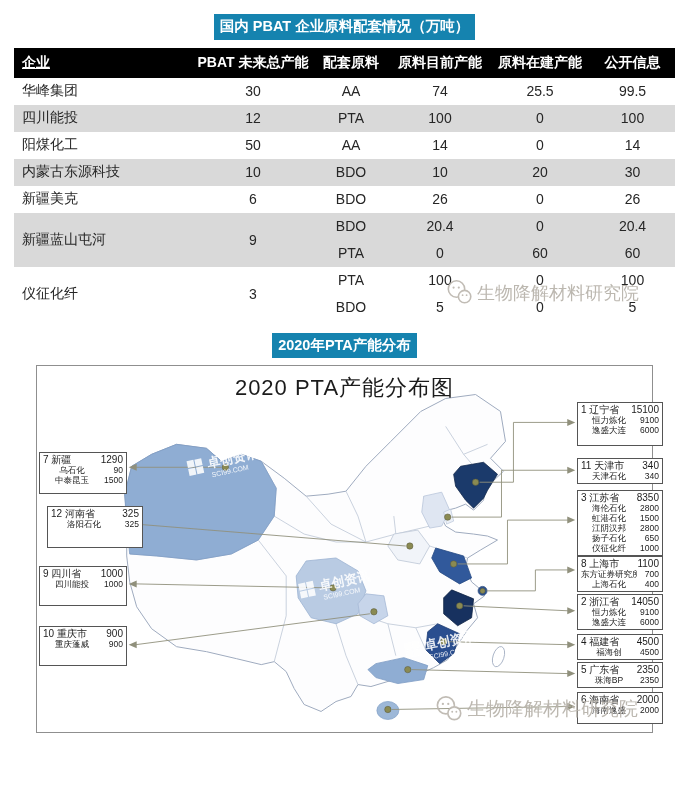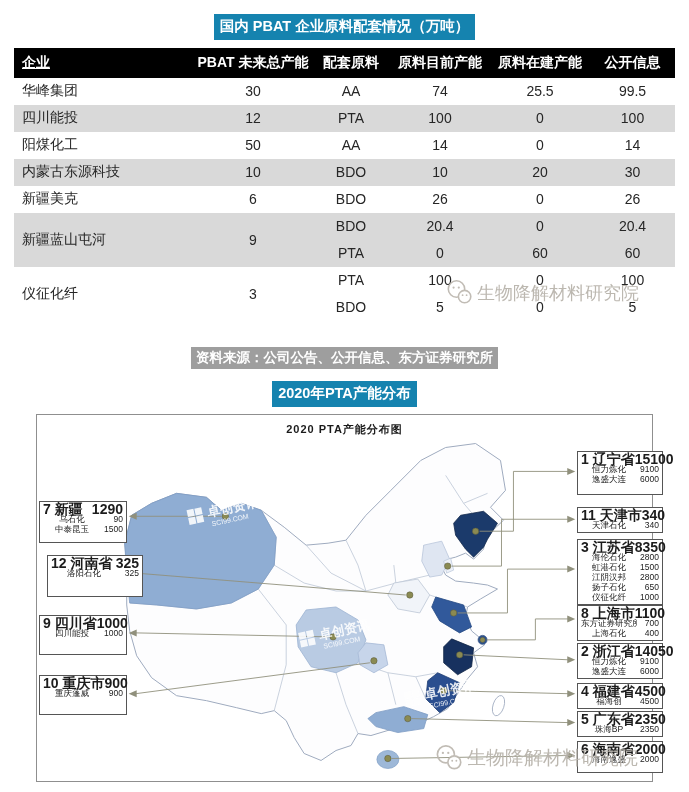--- a/index.html
+++ b/index.html
@@ -39,28 +39,28 @@
     font-weight:bold;font-size:13.5px;line-height:1.4;padding:2px 5px;
   }
   .band-wrap.second{margin-top:12px;}
   
   .map-box{
     position:relative;width:615px;height:366px;margin:7px 0 0 36px;
     border:1px solid #8f8f8f;background:#fff;
   }
   .map-title{
     position:absolute;top:7px;left:0;width:100%;text-align:center;
-    font-size:11px;font-weight:bold;color:#1b1b1b;letter-spacing:1px;z-index:2;
+    font-size:22px;font-weight:normal;color:#1b1b1b;letter-spacing:1px;z-index:2;
   }
   .map-box svg.china{position:absolute;left:0;top:0;z-index:1;}
   .map-info-box{
     position:absolute;background:#fff;border:1px solid #555;z-index:3;
     padding:2px 3px;line-height:10px;font-size:8.5px;color:#1c1c1c;box-sizing:border-box;
   }
-  .bh{display:flex;justify-content:space-between;font-weight:bold;font-size:14px;}
+  .bh{display:flex;justify-content:space-between;font-weight:normal;font-size:10px;}
   .bh .bh-name{white-space:nowrap;}
   .bi{display:flex;}
   .bi .bi-name{flex:1;text-align:center;white-space:nowrap;overflow:hidden;}
   .bi .bi-val{min-width:22px;text-align:right;}
   
   .wm-bio{
     position:absolute;display:flex;align-items:center;gap:4px;
     color:#b7b2aa;opacity:.92;white-space:nowrap;pointer-events:none;
   }
   .wm-bio.on-table{left:446px;top:279px;font-size:18px;z-index:5;}
@@ -171,23 +171,20 @@
       <circle cx="10.5" cy="10" r="8.2" fill="none" stroke="#bcb7af" stroke-width="1.6"></circle>
       <circle cx="7.6" cy="8.6" r="1.1" fill="#bcb7af"></circle>
       <circle cx="12.8" cy="8.6" r="1.1" fill="#bcb7af"></circle>
       <circle cx="18.6" cy="17.6" r="6.2" fill="#fff" stroke="#bcb7af" stroke-width="1.6"></circle>
       <circle cx="16.6" cy="16.2" r="0.9" fill="#bcb7af"></circle>
       <circle cx="20.6" cy="16.2" r="0.9" fill="#bcb7af"></circle>
     </svg>
     <span>生物降解材料研究院</span>
   </div>
 
-  <div class="src-wrap">
-    <span class="src">资料来源：公司公告、公开信息、东方证券研究所</span>
-  </div>
 
   <div class="band-wrap second">
     <span class="band">2020年PTA产能分布</span>
   </div>
 
   <div class="map-box">
     <div class="map-title">2020 PTA产能分布图</div>
 
     <svg class="china" width="615" height="366" viewBox="0 0 617 366">
 

